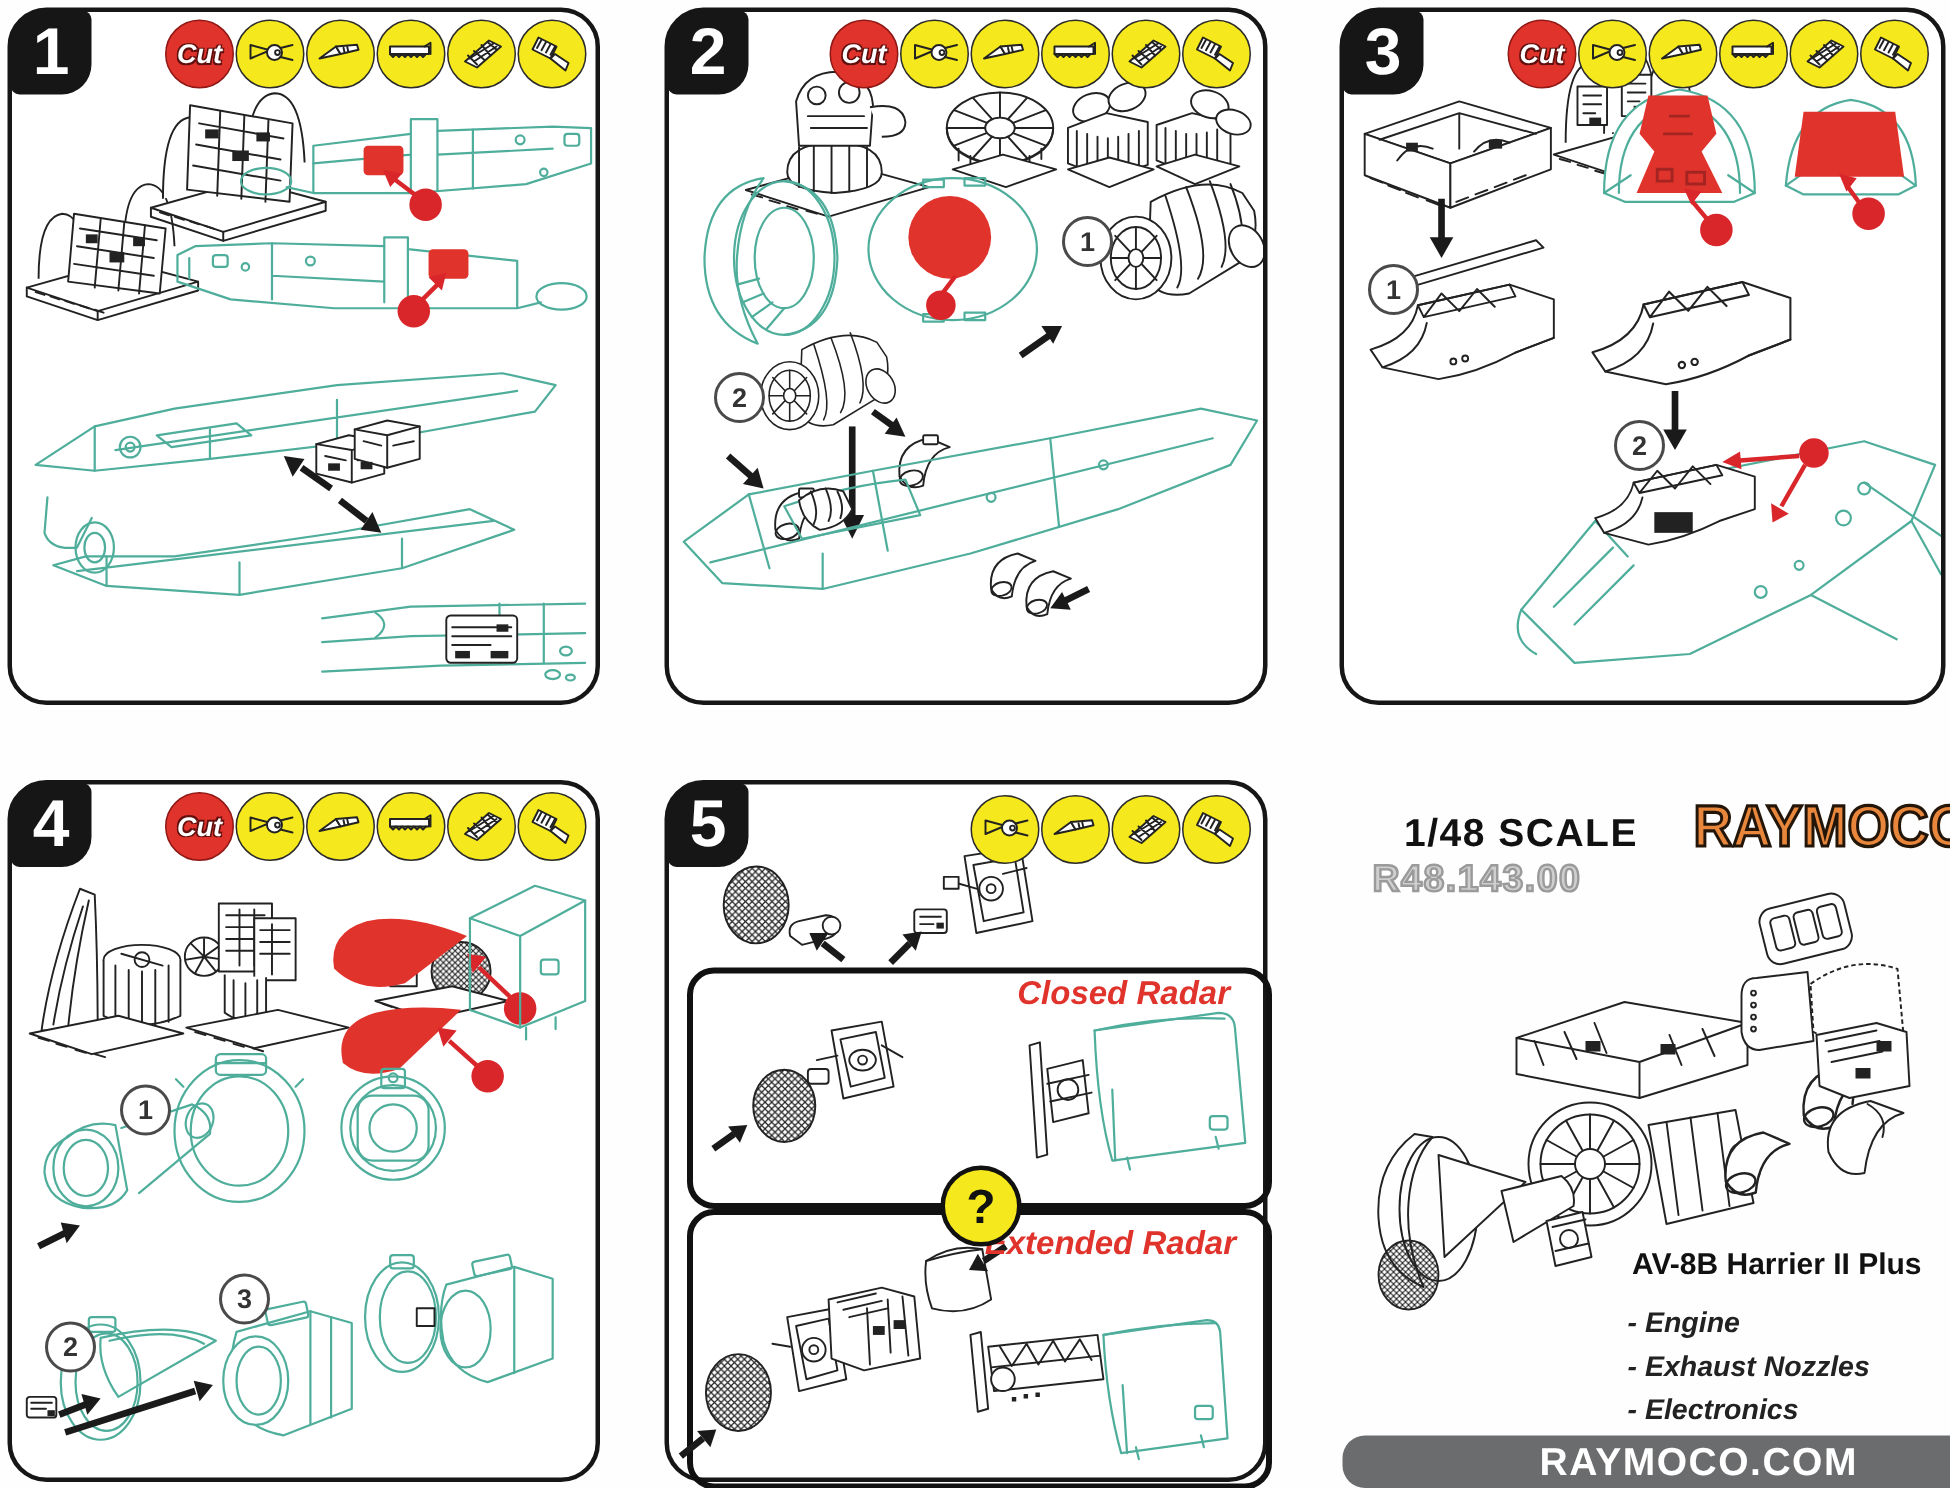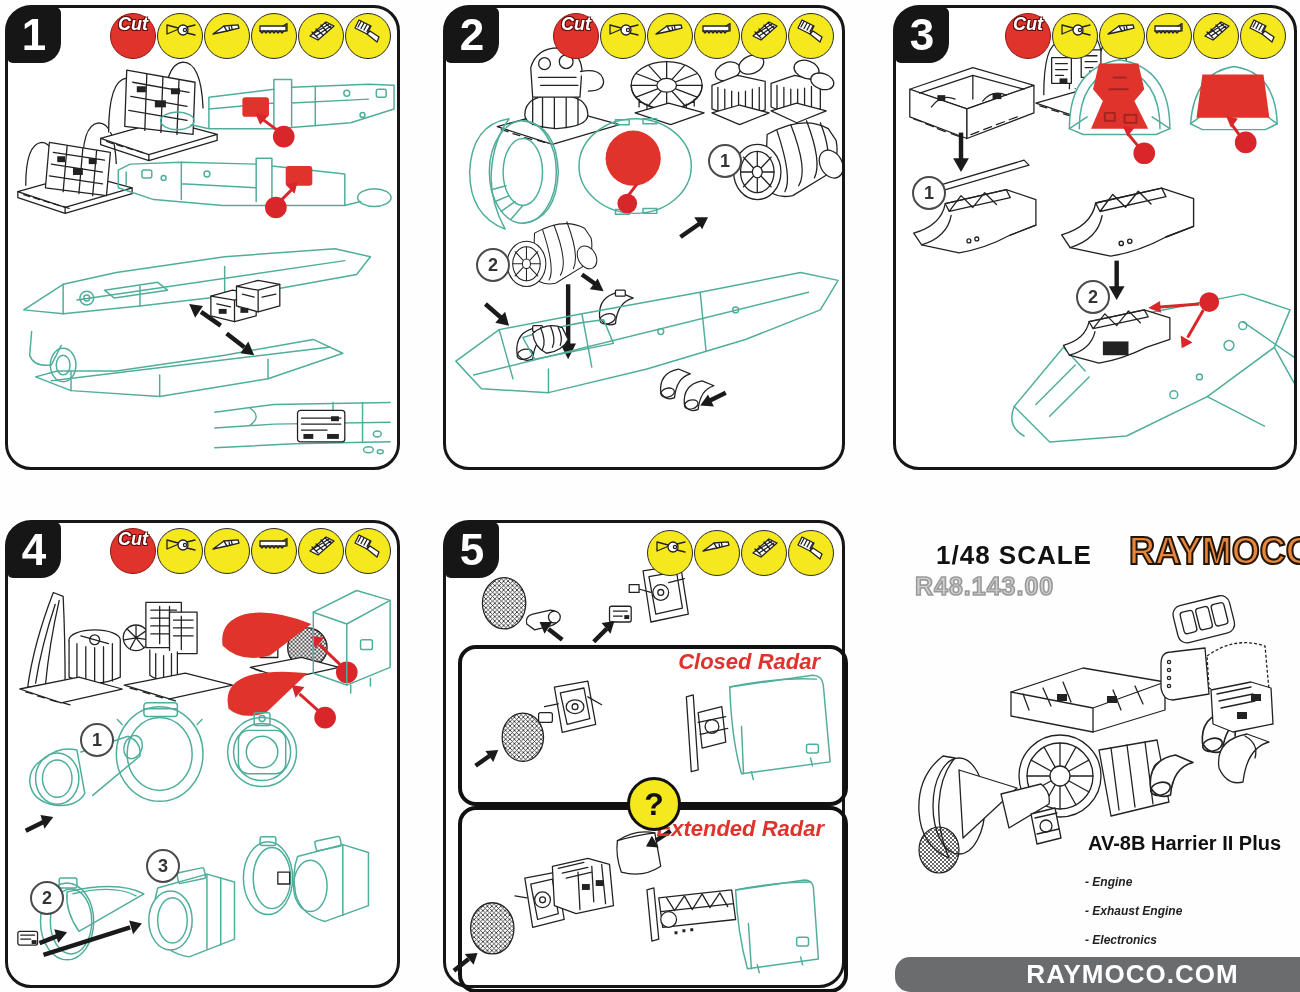--- a/index.html
+++ b/index.html
@@ -3,41 +3,41 @@
 <meta charset="utf-8">
 <style>
   html,body{margin:0;padding:0;background:#fff;}
   body{font-family:"Liberation Sans",sans-serif;}
   #sheet{position:relative;width:1300px;height:992px;background:#fefefe;overflow:hidden;}
   .panel{position:absolute;border:3px solid #161616;border-radius:26px;background:#fff;box-sizing:border-box;}
   .badge{position:absolute;top:-1px;left:-1px;width:54px;height:56px;background:#161616;color:#fff;
          font-weight:bold;font-size:44px;display:flex;align-items:center;justify-content:center;
          border-radius:22px 6px 20px 6px;z-index:6;}
   .tools{position:absolute;top:5px;display:flex;gap:1px;z-index:6;}
-  .tool{width:46px;height:46px;border-radius:50%;box-sizing:border-box;display:flex;justify-content:center;flex:none;}
+  .tool{width:46px;height:46px;border-radius:50%;box-sizing:border-box;display:flex;align-items:center;justify-content:center;flex:none;}
   .yellow{background:#f5e81c;border:1.5px solid #2a2a2a;}
   .cut{background:#e0332c;border:1.5px solid #8f1714;color:#fff;font-weight:bold;font-style:italic;font-size:18px;
        text-shadow:-1px -1px 0 #5f0f0d,1px -1px 0 #5f0f0d,-1px 1px 0 #5f0f0d,1px 1px 0 #5f0f0d;}
   .tool svg{width:34px;height:34px;}
   .stepnum{position:absolute;width:30px;height:30px;border:2px solid #4a4a4a;border-radius:50%;background:#fff;
            color:#333;font-weight:bold;font-size:18px;display:flex;align-items:center;justify-content:center;z-index:5;}
   .art{position:absolute;left:0;top:0;width:100%;height:100%;z-index:2;pointer-events:none;}
   .radarbox{position:absolute;border:4px solid #111;border-radius:18px;z-index:1;}
   .rlabel{position:absolute;color:#e0332c;font-weight:bold;font-style:italic;font-size:22px;z-index:4;margin-left:40px;}
   .qmark{position:absolute;width:48px;height:48px;background:#f5e81c;border:3.5px solid #111;border-radius:50%;
          color:#111;font-weight:bold;font-size:32px;display:flex;align-items:center;justify-content:center;z-index:7;}
   
   #info{position:absolute;left:893px;top:520px;width:407px;height:472px;}
   .scale{position:absolute;left:3px;top:20px;font-weight:bold;font-size:26px;color:#111;letter-spacing:1px;margin-left:40px;}
   .pcode{position:absolute;left:22px;top:52px;font-weight:bold;font-size:25px;color:#cfcfcf;
          -webkit-text-stroke:1.6px #9a9a9a;letter-spacing:1px;}
   .logo{position:absolute;left:236px;top:10px;font-weight:bold;font-size:36px;color:#e8873b;
         -webkit-text-stroke:2px #241509;letter-spacing:0px;transform:scaleY(1.08);}
   .ptitle{position:absolute;left:195px;top:312px;font-weight:bold;font-size:20px;color:#111;}
-  .plist{position:absolute;left:192px;top:348px;font-weight:bold;font-style:italic;font-size:12px;color:#222;line-height:29px;}
+  .plist{position:absolute;left:192px;top:348px;font-weight:bold;font-style:italic;font-size:19px;color:#222;line-height:29px;}
   .webbar{position:absolute;left:2px;top:437px;width:475px;height:35px;background:#6b6c6e;
           color:#fff;font-weight:bold;font-size:26px;display:flex;align-items:center;justify-content:center;letter-spacing:1px;border-radius:15px;}
   
   .t{stroke:#4fae9b;fill:none;stroke-width:1.5;stroke-linejoin:round;stroke-linecap:round;}
   .tw{stroke:#4fae9b;fill:#fff;stroke-width:1.5;stroke-linejoin:round;}
   .k{stroke:#222;fill:none;stroke-width:1.3;stroke-linejoin:round;stroke-linecap:round;}
   .kw{stroke:#222;fill:#fff;stroke-width:1.3;stroke-linejoin:round;}
   .kf{fill:#222;stroke:none;}
   .rf{fill:#e0332c;stroke:none;}
   .ra{stroke:#d9262a;stroke-width:3;fill:none;}
@@ -881,21 +881,21 @@
       </g>
       <g transform="translate(318,208)">
         <path class="kw" d="M8,40 Q4,12 36,6 L58,14 Q36,20 32,54 Q16,58 8,40 Z"></path>
         <path class="k" d="M34,8 Q48,16 44,30"></path>
       </g>
     </svg>
 
     <div class="ptitle">AV-8B Harrier II Plus</div>
     <div class="plist">
       <div>- Engine</div>
-      <div>- Exhaust Engine</div>
+      <div>- Exhaust Nozzles</div>
       <div>- Electronics</div>
       <div>- Radar</div>
     </div>
     <div class="webbar">
         <span>RAYMOCO.COM</span>
       </div>
   </div>
 
 </div>
 

